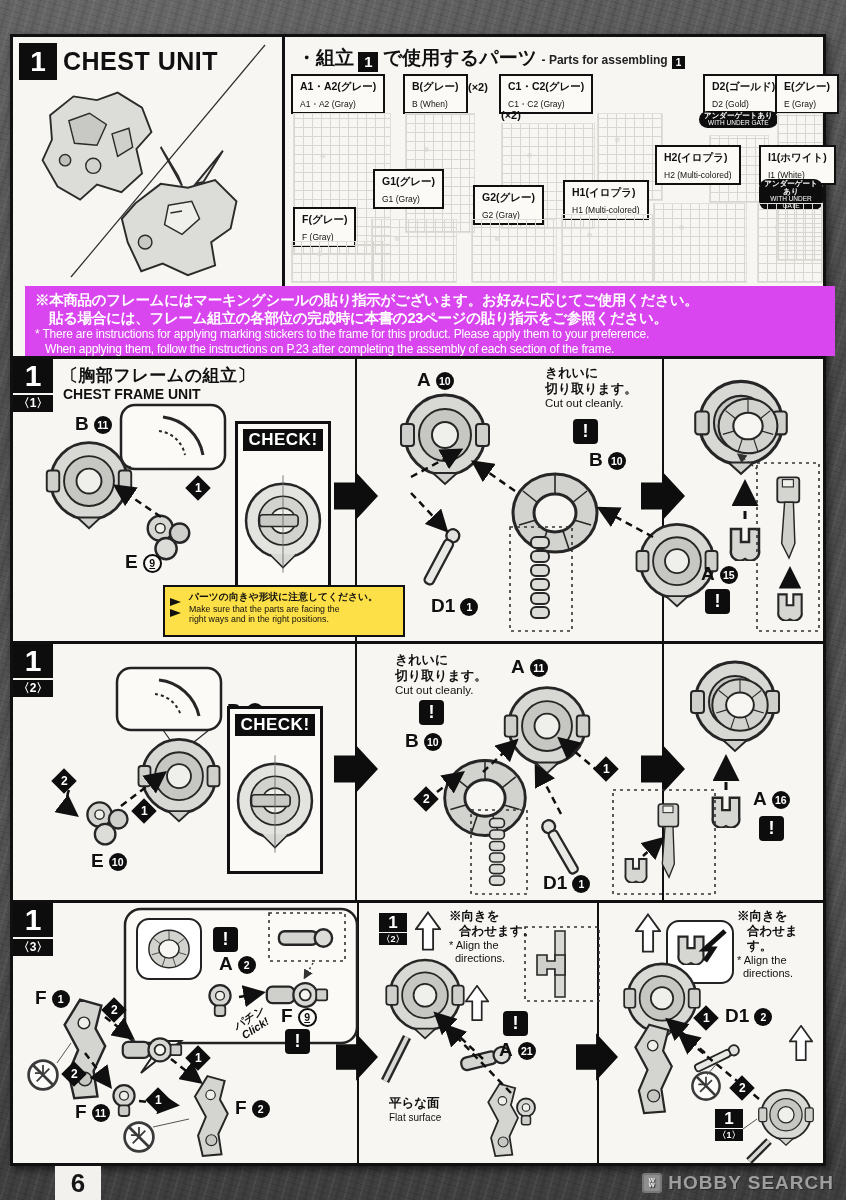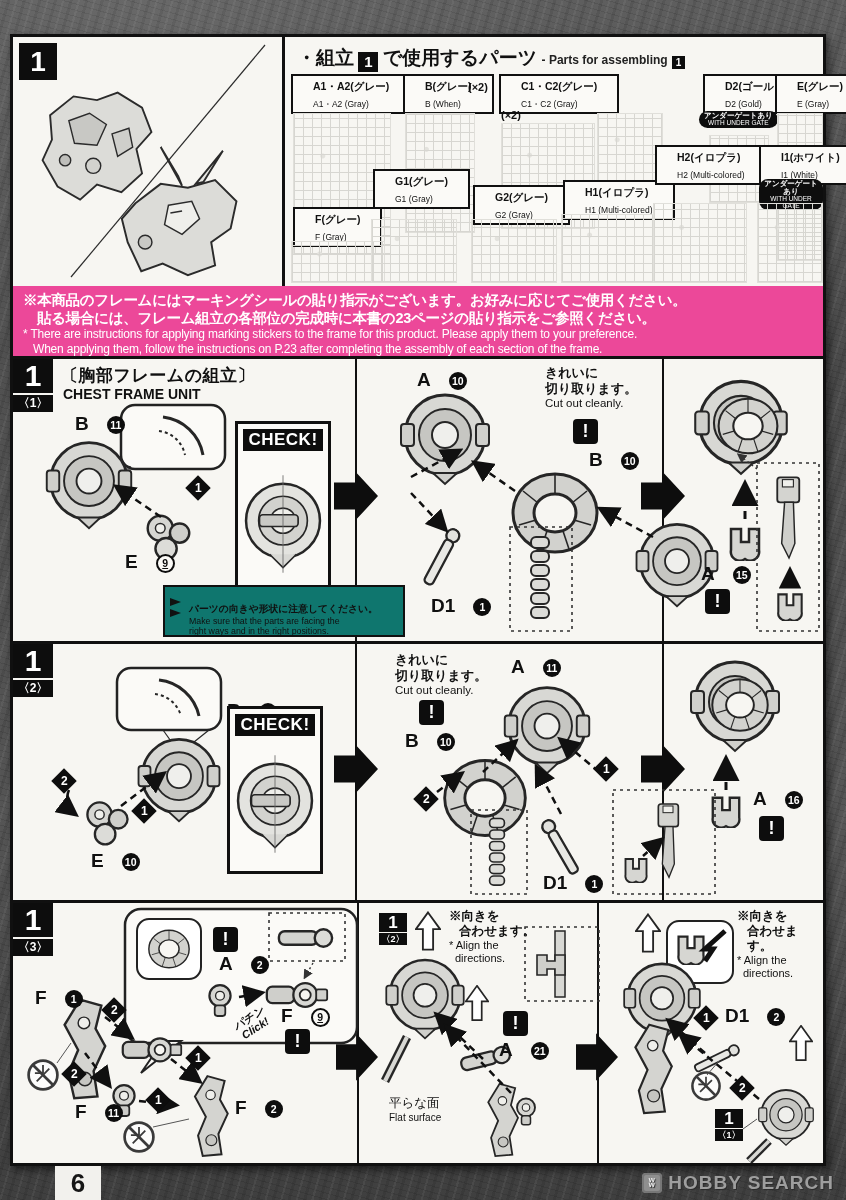--- a/index.html
+++ b/index.html
@@ -14,68 +14,68 @@
   .sheet{position:absolute;left:10px;top:34px;width:816px;height:1132px;background:#f7f6f2;
     border:3px solid #101010;box-sizing:border-box;box-shadow:3px 4px 8px rgba(0,0,0,.55)}
   
   .box-chest{position:absolute;left:0;top:0;width:272px;height:249px;border-right:3px solid #101010;box-sizing:border-box}
   .box-parts{position:absolute;left:272px;top:0;width:538px;height:249px}
   .numsq{position:absolute;background:#0d0d0d;color:#fff;display:flex;align-items:center;justify-content:center;font-weight:bold}
   .chest-title{position:absolute;left:50px;top:10px;font-size:25px;font-weight:bold;letter-spacing:.5px}
   .pt-title{font-size:19px;font-weight:bold}
   .pt-title-en{font-size:12px;font-weight:bold;color:#222}
   .inlinesq{display:inline-flex;background:#0d0d0d;color:#fff;font-weight:bold;align-items:center;justify-content:center}
-  .pbox{position:absolute;border:2px solid #101010;background:#fbfaf7;padding:1px 20px;line-height:1.05}
+  .pbox{position:absolute;border:2px solid #101010;background:#fbfaf7;padding:1px 7px;line-height:1.05}
   .pbox .jp{font-size:10.5px;font-weight:bold;white-space:nowrap}
   .pbox .en{font-size:8.5px;white-space:nowrap}
   .qty{position:absolute;font-size:11px;font-weight:bold}
   .ugbadge{position:absolute;background:#0d0d0d;color:#fff;border-radius:9px;text-align:center;line-height:1.05;padding:1px 5px}
   .ugbadge .j{font-size:7.5px;font-weight:bold;display:block}
   .ugbadge .e{font-size:6.5px;display:block}
   .sprue{position:absolute;border:1px solid #e0dfda;
     background-image:repeating-linear-gradient(0deg,#d7d6d1 0 1px,transparent 1px 9px),
                      repeating-linear-gradient(90deg,#d7d6d1 0 1px,transparent 1px 9px),
                      radial-gradient(circle at 30% 30%, #e3e2dd 0 2px, transparent 3px);}
   
-  .notice{position:absolute;left:0;top:249px;width:810px;height:70px;background:#ec4899;color:#fff;box-sizing:border-box;padding:5px 10px 0 10px}
+  .notice{position:absolute;left:12px;top:249px;width:810px;height:70px;background:#d946ef;color:#fff;box-sizing:border-box;padding:5px 10px 0 10px}
   .notice .jp{font-size:14.5px;font-weight:bold;line-height:1.25;letter-spacing:-.3px}
   .notice .jp2{padding-left:14px}
   .notice .en{font-size:12px;line-height:1.2;letter-spacing:-.2px}
   .notice .en2{padding-left:10px}
   
   .panel{position:absolute;left:0;width:810px;border-top:3px solid #101010;box-sizing:border-box;background:#f7f6f2}
   .panel svg.art{position:absolute;left:0;top:0}
   .secbadge{position:absolute;left:0;top:0;width:40px;background:#0d0d0d;color:#fff;text-align:center}
   .secbadge .n{display:block;font-size:30px;font-weight:bold;line-height:34px}
   .secbadge .s{display:block;font-size:12px;font-weight:bold;line-height:17px;border-top:2px solid #f7f6f2}
   .minibadge{position:absolute;width:28px;background:#0d0d0d;color:#fff;text-align:center}
   .minibadge .n{display:block;font-size:17px;font-weight:bold;line-height:19px}
   .minibadge .s{display:block;font-size:9px;font-weight:bold;line-height:12px;border-top:1px solid #f7f6f2}
   .st-jp{position:absolute;font-size:17px;font-weight:bold;letter-spacing:.5px}
   .st-en{position:absolute;font-size:14px;font-weight:bold}
   .plabel{position:absolute;font-size:19px;font-weight:bold;white-space:nowrap}
   .cnum{display:inline-flex;width:18px;height:18px;border-radius:50%;background:#0d0d0d;color:#fff;
-    font-size:10.5px;font-weight:bold;align-items:center;justify-content:center;vertical-align:1px;margin-left:18px}
+    font-size:10.5px;font-weight:bold;align-items:center;justify-content:center;vertical-align:1px;margin-left:5px}
   .cnum.w{background:#fbfaf7;color:#0d0d0d;border:2px solid #0d0d0d;width:15px;height:15px;text-decoration:underline}
   .dia{position:absolute;width:18px;height:18px;background:#0d0d0d;transform:rotate(45deg);display:flex;align-items:center;justify-content:center}
   .dia span{transform:rotate(-45deg);color:#fff;font-size:12px;font-weight:bold}
   .warn{position:absolute;width:25px;height:25px;background:#0d0d0d;border-radius:4px;color:#fff;
     display:flex;align-items:center;justify-content:center;font-size:18px;font-weight:bold}
   .checkfig{position:absolute;border:3px solid #101010;background:#fbfaf7;box-sizing:border-box}
   .checkbar{margin:5px;background:#0d0d0d;color:#fff;font-weight:bold;font-size:17px;text-align:center;padding:1px 0;letter-spacing:.5px}
-  .notebox{position:absolute;border:2px solid #101010;background:#0f766e;box-sizing:border-box;padding:16px 4px 3px 24px}
+  .notebox{position:absolute;border:2px solid #101010;background:#fde047;box-sizing:border-box;padding:4px 4px 3px 24px}
   .notebox .jp{font-size:9.8px;font-weight:bold;white-space:nowrap}
   .notebox .en{font-size:8.8px;line-height:1.15;white-space:nowrap}
   .chev{position:absolute;left:5px;top:8px}
   .chev i{display:block;width:0;height:0;border-left:11px solid #111;border-top:4px solid transparent;border-bottom:4px solid transparent;margin:3px 0}
   .cuttext .jp{font-size:13px;font-weight:bold;line-height:1.2}
   .cuttext .en{font-size:11.5px;line-height:1.25}
   .aligntext .jp{font-size:12.5px;font-weight:bold;line-height:1.2}
   .aligntext .en{font-size:11px;line-height:1.2}
-  .flattext .jp{font-size:12.5px;font-weight:normal}
+  .flattext .jp{font-size:12.5px;font-weight:bold}
   .flattext .en{font-size:10px}
   .clicktext{position:absolute;transform:rotate(-33deg);font-size:11px;font-weight:bold;font-style:italic;text-align:center;line-height:1.1}
   .pagetab{position:absolute;left:55px;top:1166px;width:46px;height:34px;background:#f2f1ed;
     display:flex;align-items:center;justify-content:center;font-size:26px;font-weight:bold;color:#161616}
   .watermark{position:absolute;right:12px;top:1172px;display:flex;align-items:center;gap:6px;
     color:#9e9e9e;font-size:19px;font-weight:bold;letter-spacing:1px;text-shadow:1px 1px 1px #2a2a2a}
   .wlogo{width:20px;height:20px;border-radius:4px;background:#8f8f8f;box-shadow:inset 0 0 0 2px #777;
     display:flex;align-items:center;justify-content:center;color:#e8e8e8;font-size:12px;font-weight:bold}
 </style>
 </head>
@@ -193,20 +193,21 @@
     <circle cx="40" cy="100" r="7" fill="#c9c9c5" stroke="#2b2b2b" stroke-width="1.5"></circle>
   </symbol>
 </defs>
 </svg>
 
 <div id="shot">
   <div class="sheet">
 
     <div class="box-chest">
       <div class="numsq" style="left:6px;top:6px;width:38px;height:37px;font-size:28px">1</div>
+      <div class="chest-title">CHEST UNIT</div>
       <svg class="abs" style="left:0;top:0" width="269" height="246">
         <line x1="252" y1="8" x2="58" y2="240" stroke="#2b2b2b" stroke-width="1.2"></line>
         <use href="#chestA" x="18" y="50" width="132" height="122"></use>
         <use href="#chestB" x="92" y="108" width="158" height="136"></use>
       </svg>
     </div>
 
     <div class="box-parts">
       <div class="abs" style="left:12px;top:8px;white-space:nowrap">
         <span class="pt-title">・組立</span>

